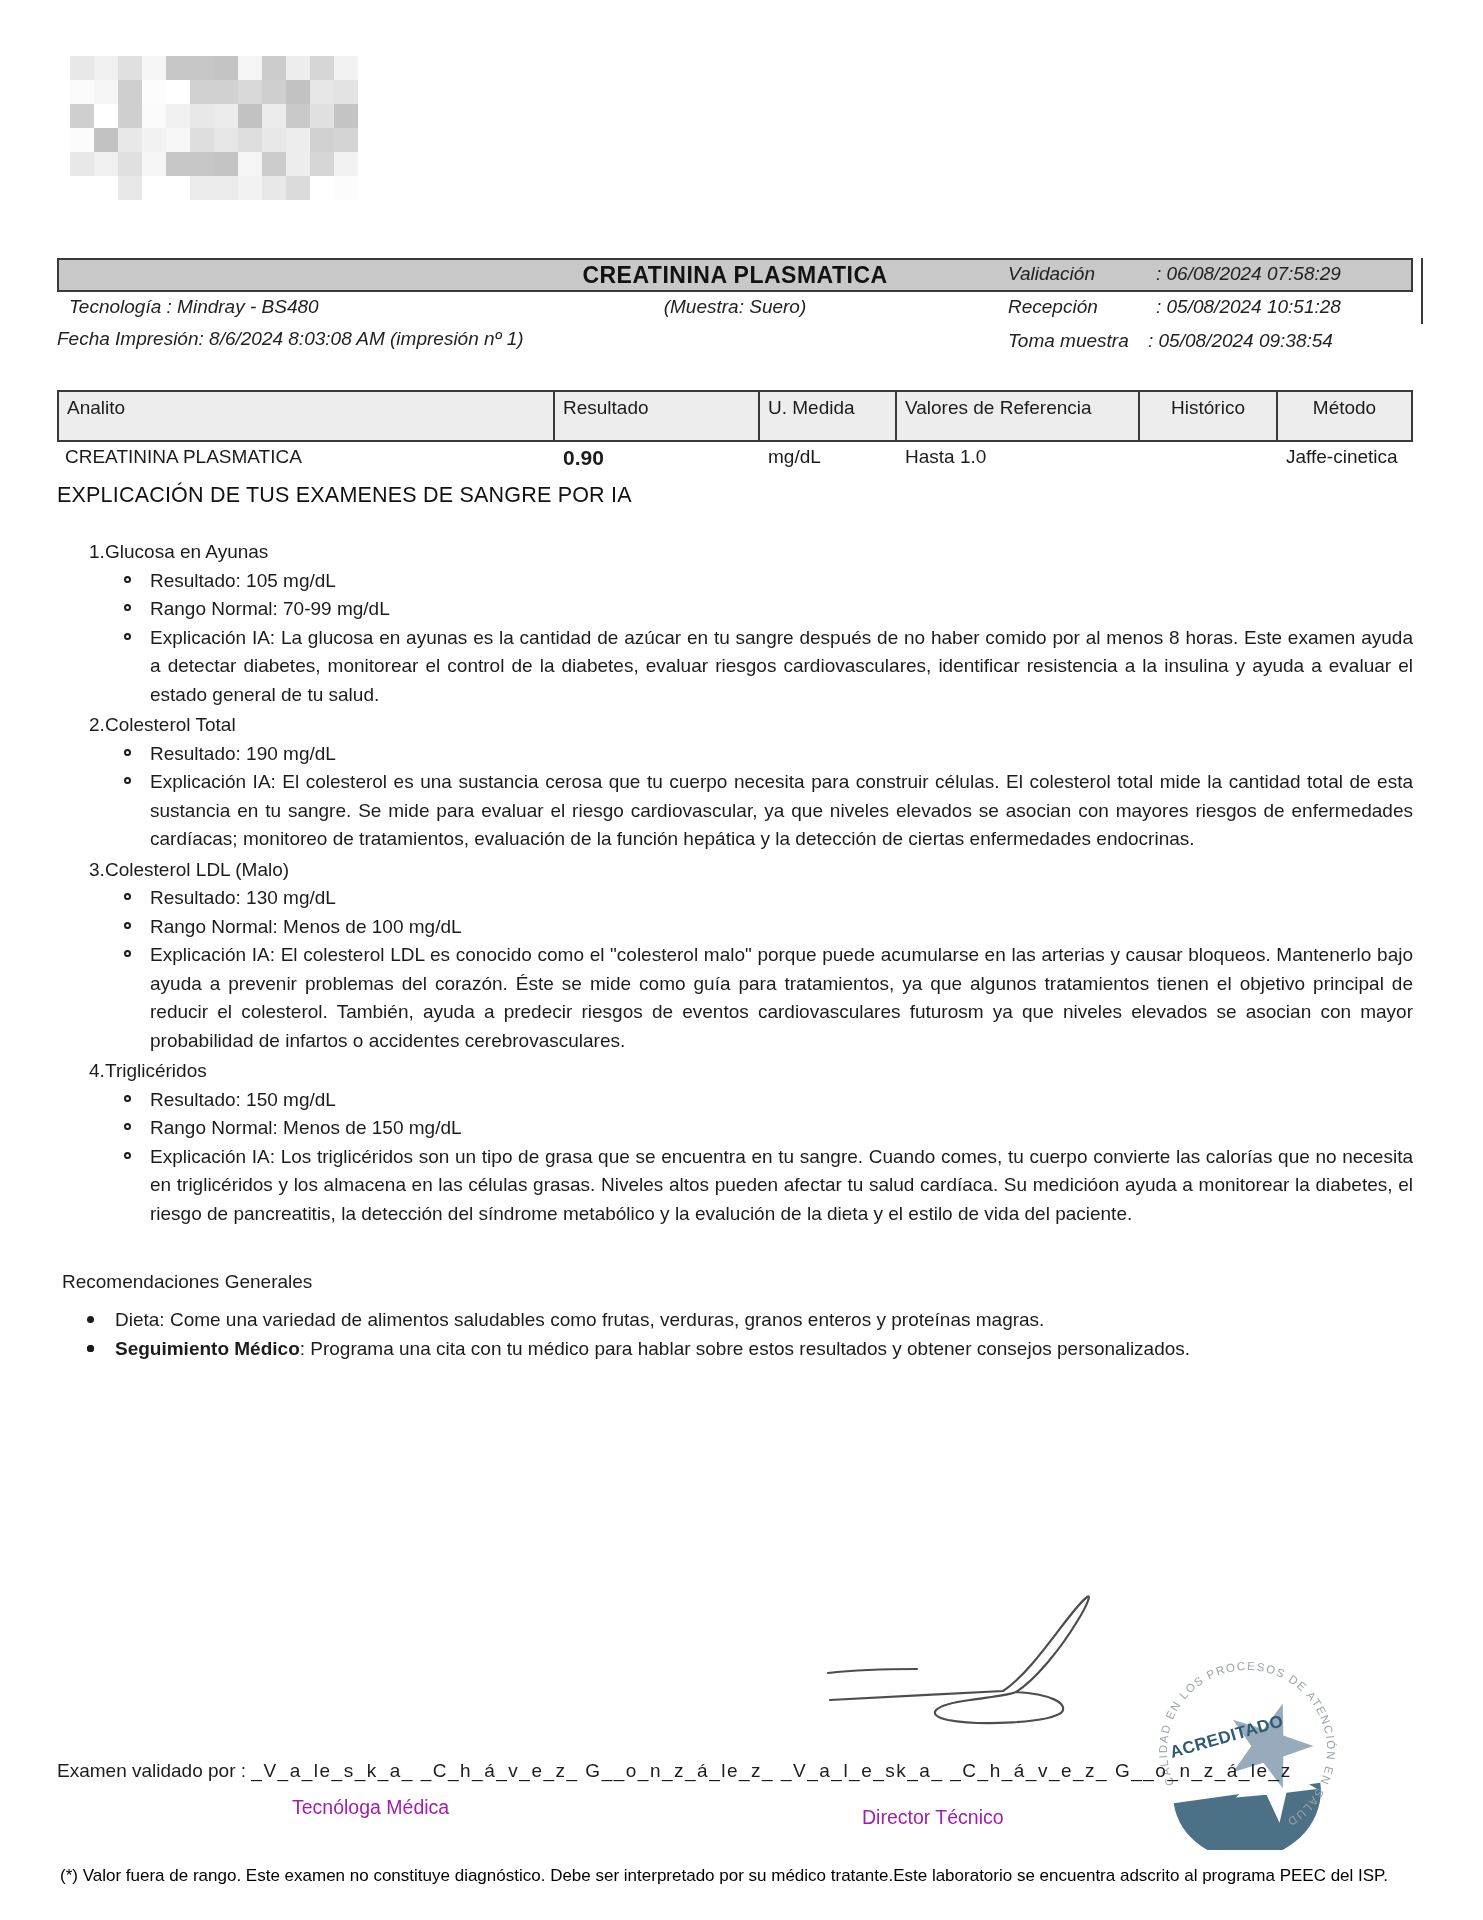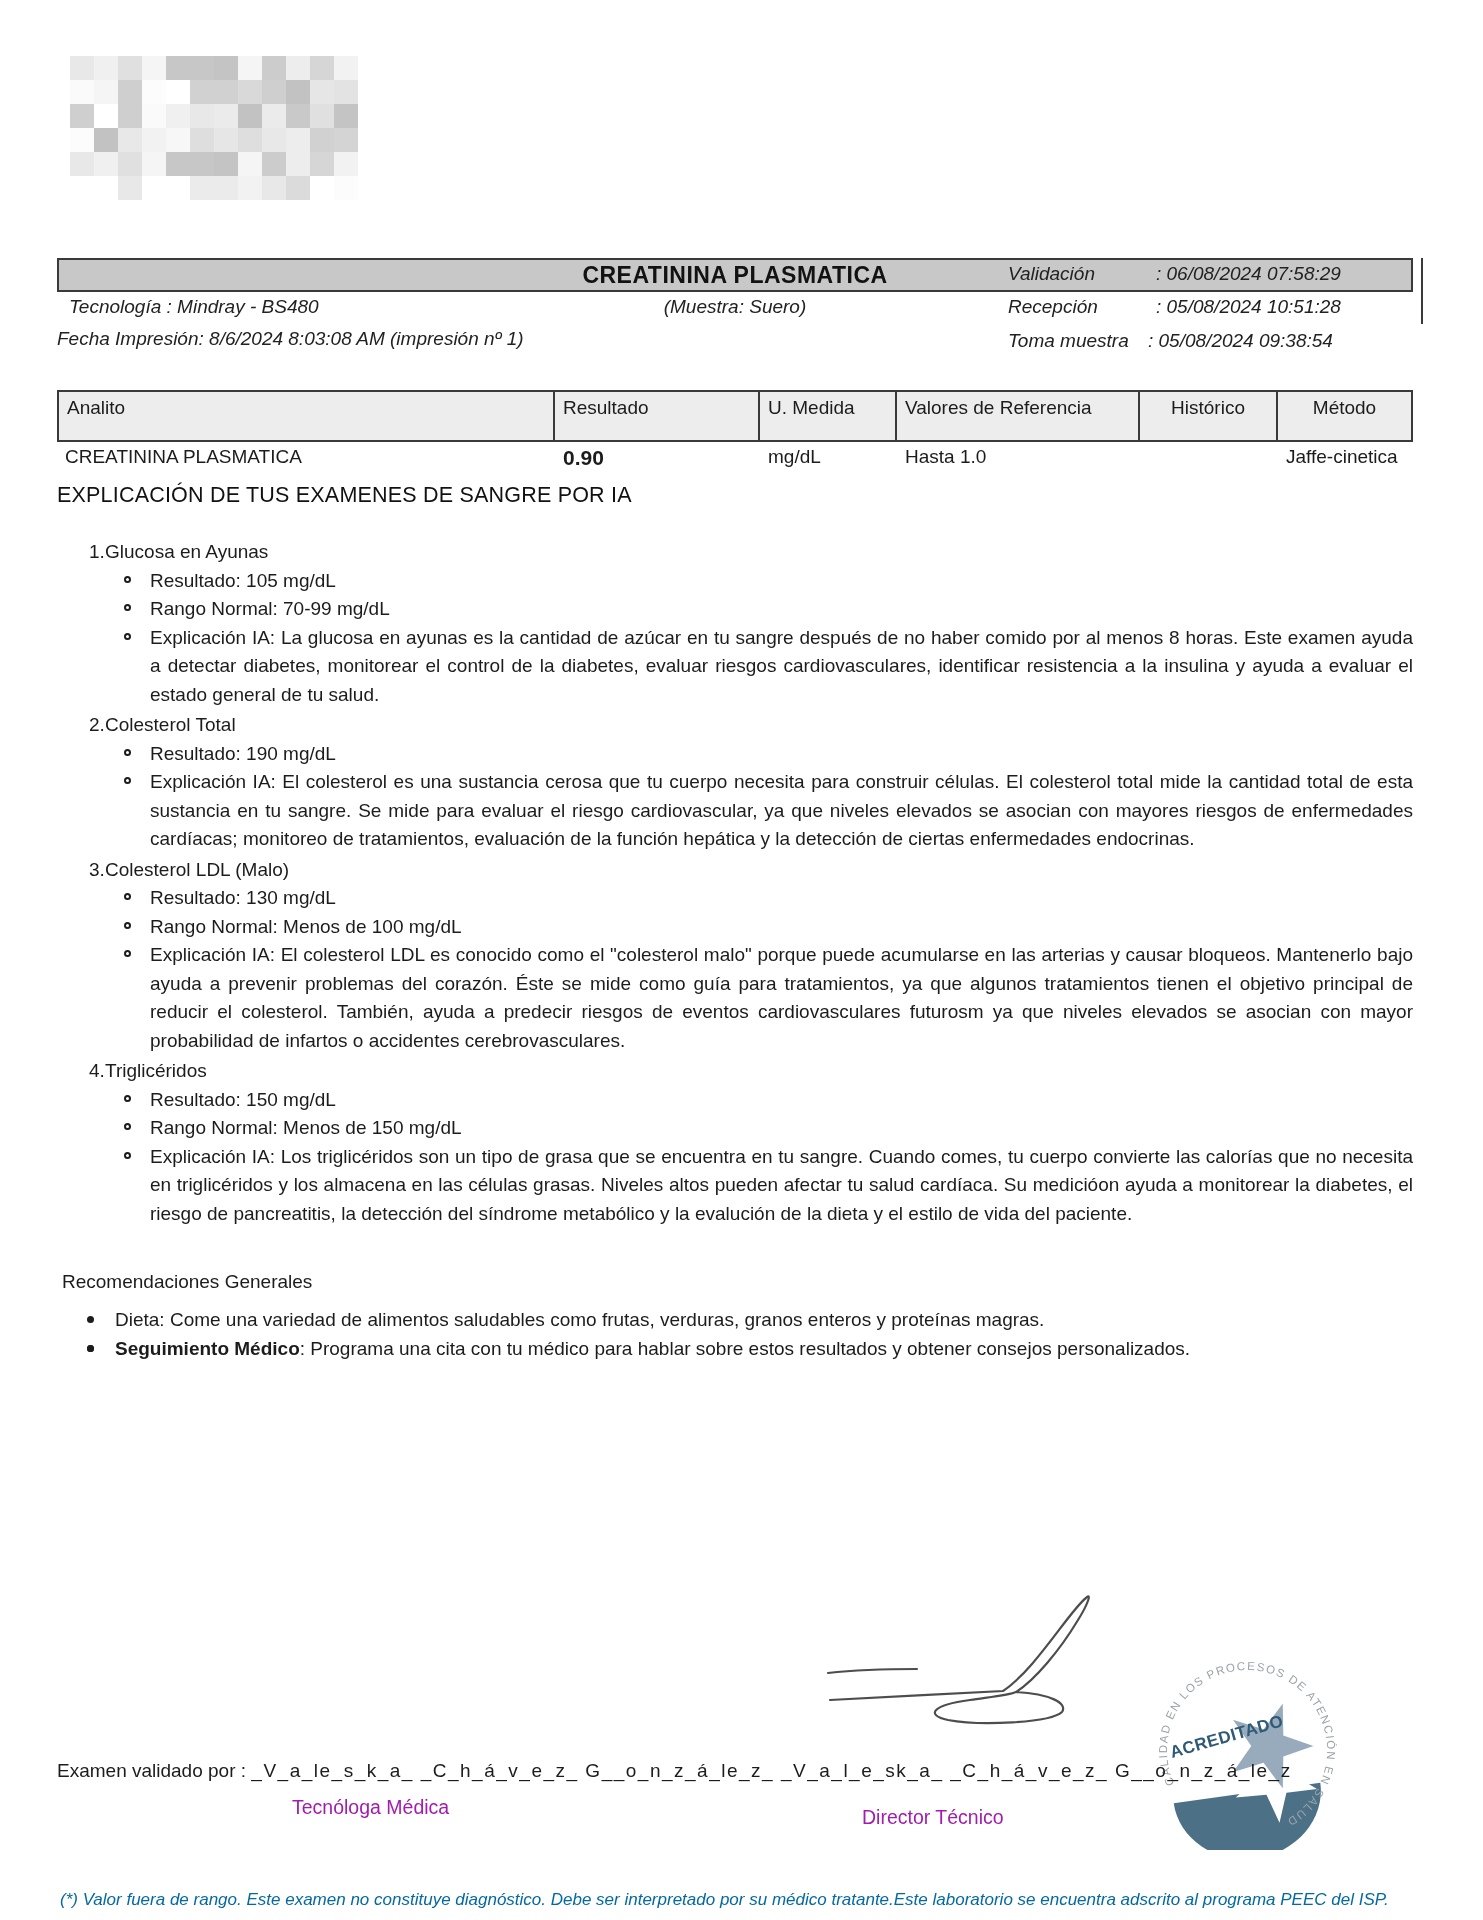--- a/index.html
+++ b/index.html
@@ -60,21 +60,21 @@
   .rdot { position:absolute; left:30px; top:11px; width:7px; height:7px; background:#1c1c1c; border-radius:50%; }
   .reco-item b { font-weight:bold; }
   
   .sig-svg { position:absolute; left:820px; top:1570px; }
   .stamp-svg { position:absolute; left:1147px; top:1650px; }
   .validated { position:absolute; left:57px; top:1760px; font-size:19px; white-space:nowrap;text-align:right; }
   .validated .vname { letter-spacing:1.5px; font-size:19px; }
   .role { position:absolute; font-size:19.5px; color:#a21caf; }
   .role-left { left:292px; top:1796px; }
   .role-right { left:862px; top:1806px; }
-  .footer-note { position:absolute; left:60px; top:1866px; font-style:italic; font-size:17px; color:#0369a1; white-space:nowrap;margin-top:24px; }
+  .footer-note { position:absolute; left:60px; top:1866px; font-size:17px; color:#000000; white-space:nowrap; }
 </style>
 </head>
 <body>
 
 <div class="page">
 
   <div class="logo-mosaic">
       <div style="background: rgb(232, 232, 232);"></div>
       <div style="background: rgb(240, 240, 240);"></div>
       <div style="background: rgb(224, 224, 224);"></div>

